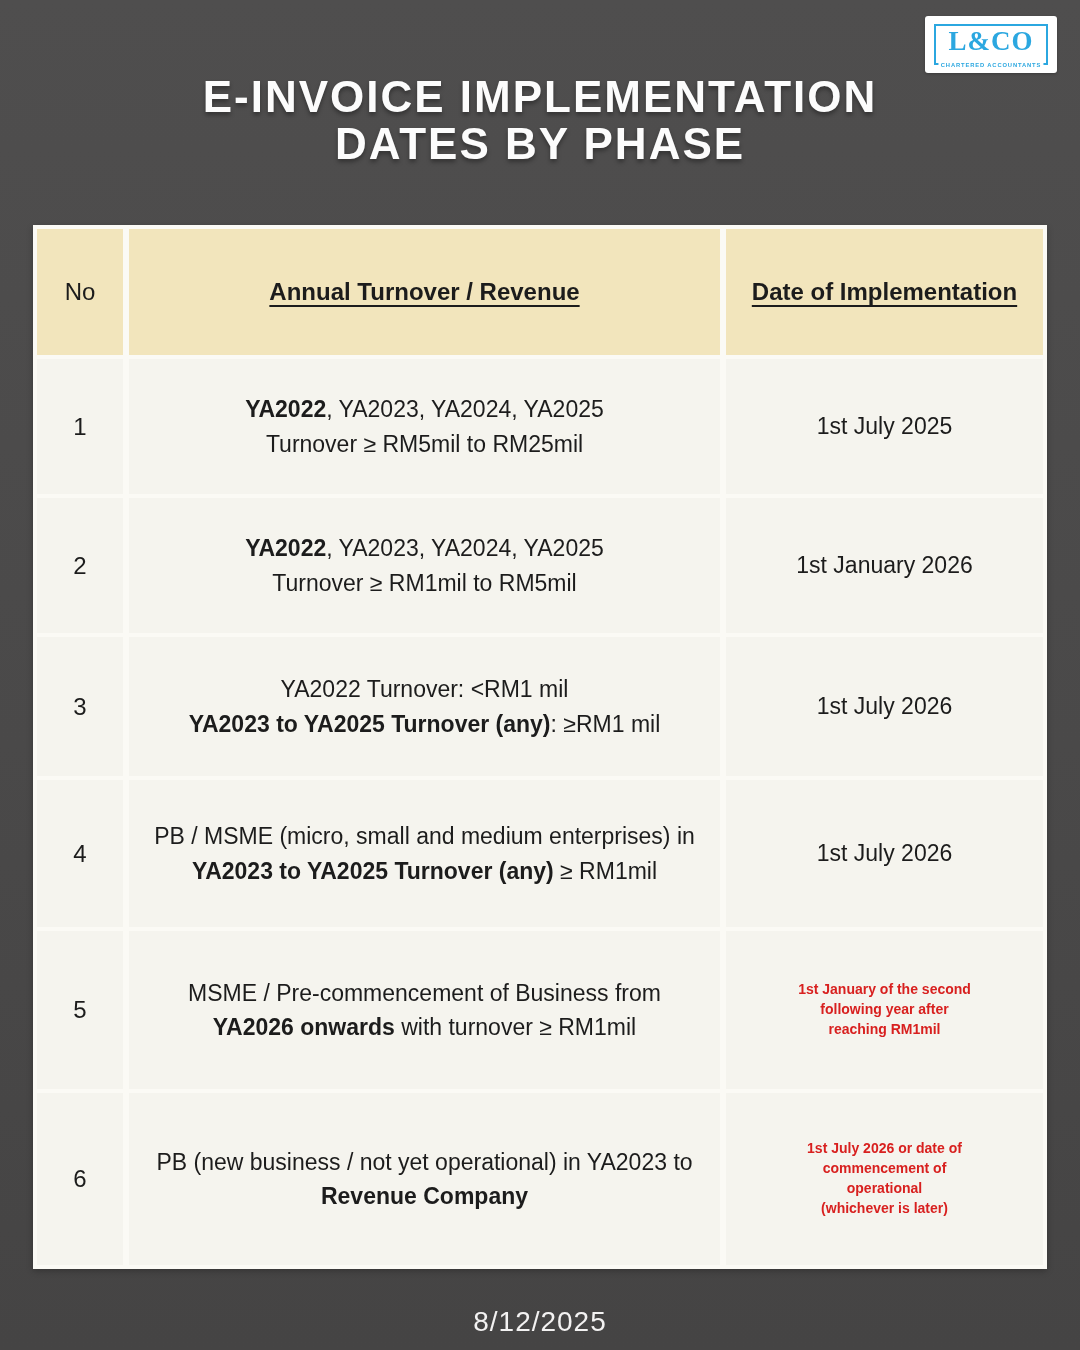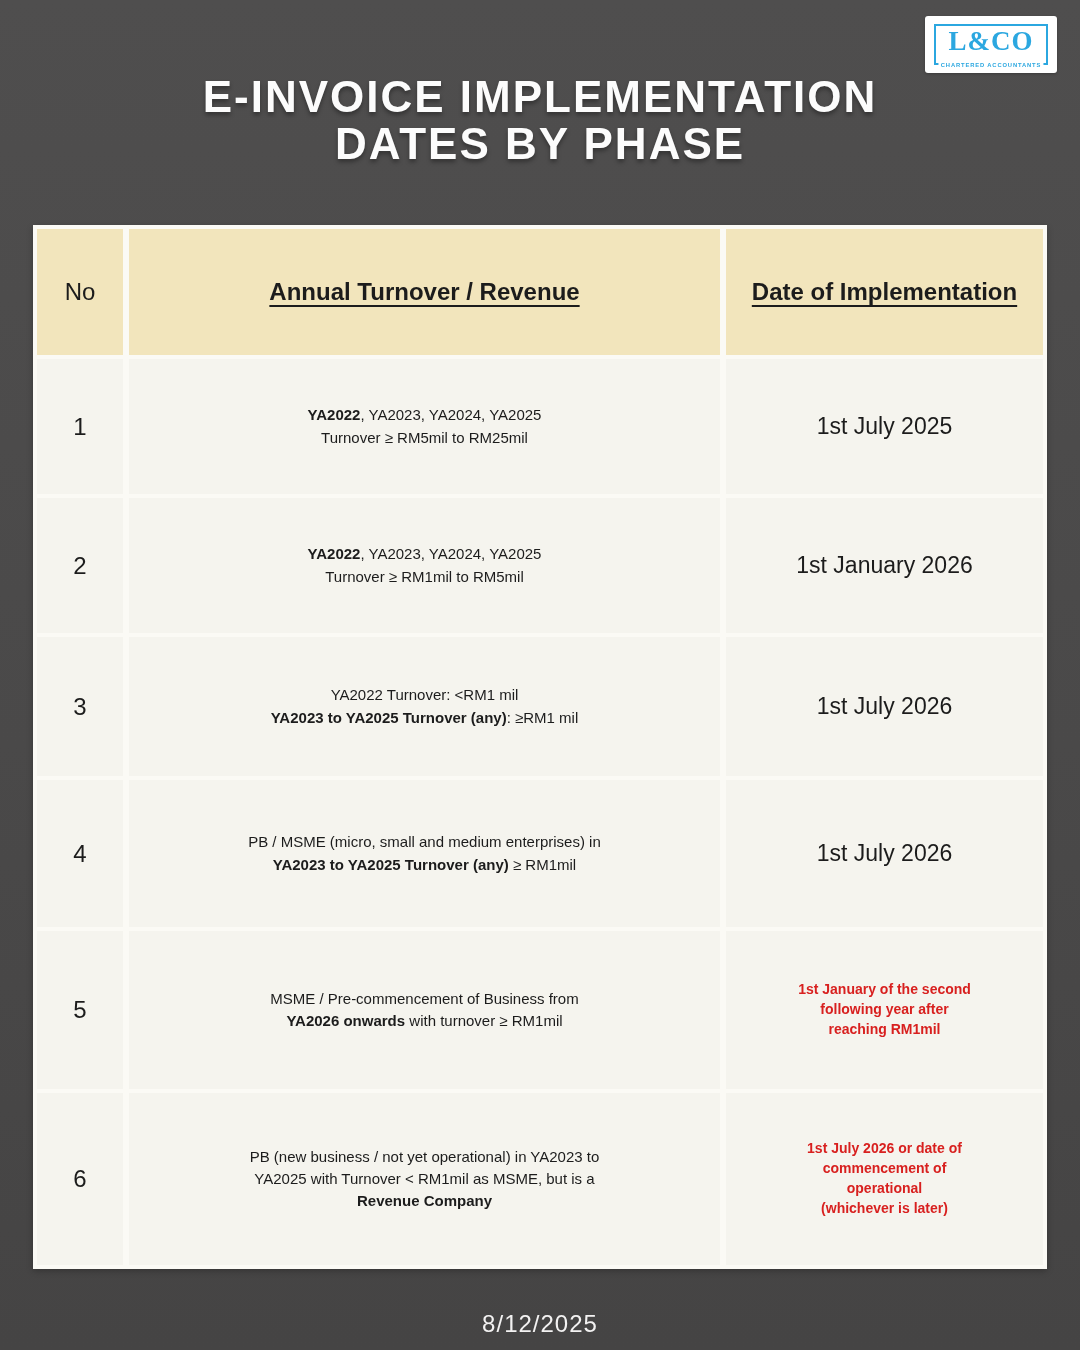--- a/index.html
+++ b/index.html
@@ -70,29 +70,29 @@
     text-decoration-thickness:2px;text-underline-offset:5px;
   }
   .table > :nth-child(2){min-height:135px;}
   .table > :nth-child(3){min-height:135px;}
   .table > :nth-child(4){min-height:139px;}
   .table > :nth-child(5){min-height:147px;}
   .table > :nth-child(6){min-height:158px;}
   .table > :nth-child(7){min-height:172px;}
 
   .no-cell{font-size:24px;}
-  .turnover-cell{font-size:15px;line-height:1.48;}
+  .turnover-cell{font-size:23px;line-height:1.48;}
   .turnover-cell .b{font-weight:bold;}
   .date-cell{font-size:23px;line-height:1.4;}
   .date-cell.red{color:var(--red);font-weight:bold;font-size:14px;line-height:1.42;}
 
   
   .footer{
     position:absolute;bottom:12px;left:0;width:100%;
-    text-align:center;color:#f3f2f2;font-size:24px;letter-spacing:1px;
+    text-align:center;color:#f3f2f2;font-size:28px;letter-spacing:1px;
   }
 </style>
 </head>
 <body>
 
 <div class="logo-card">
   <div class="logo-box">
     <div class="logo-name">L&amp;CO</div>
     <div class="logo-sub">CHARTERED ACCOUNTANTS</div>
   </div>
@@ -159,21 +159,20 @@
       <div class="cell date-cell red">
         <div class="line">1st January of the second</div>
         <div class="line">following year after</div>
         <div class="line">reaching RM1mil</div>
       </div>
     </div>
     <div class="trow">
       <div class="cell no-cell">6</div>
       <div class="cell turnover-cell">
         <div class="line"><span>PB (new business / not yet operational)  in YA2023 to</span></div>
-        <div class="line"><span>YA2025 with Turnover &lt; RM1mil as MSME, but is a</span></div>
         <div class="line"><span class="b">Revenue Company</span></div>
       </div>
       <div class="cell date-cell red">
         <div class="line">1st July 2026 or date of</div>
         <div class="line">commencement of</div>
         <div class="line">operational</div>
         <div class="line">(whichever is later)</div>
       </div>
     </div>
   </div>

